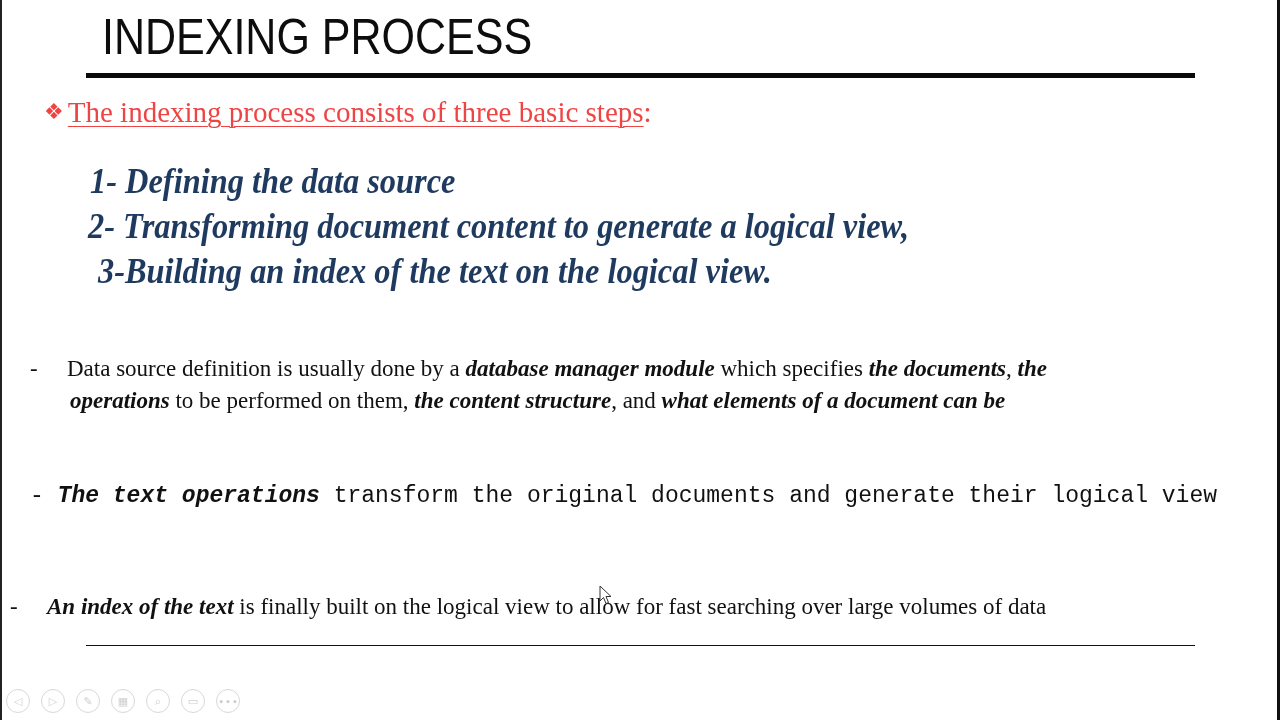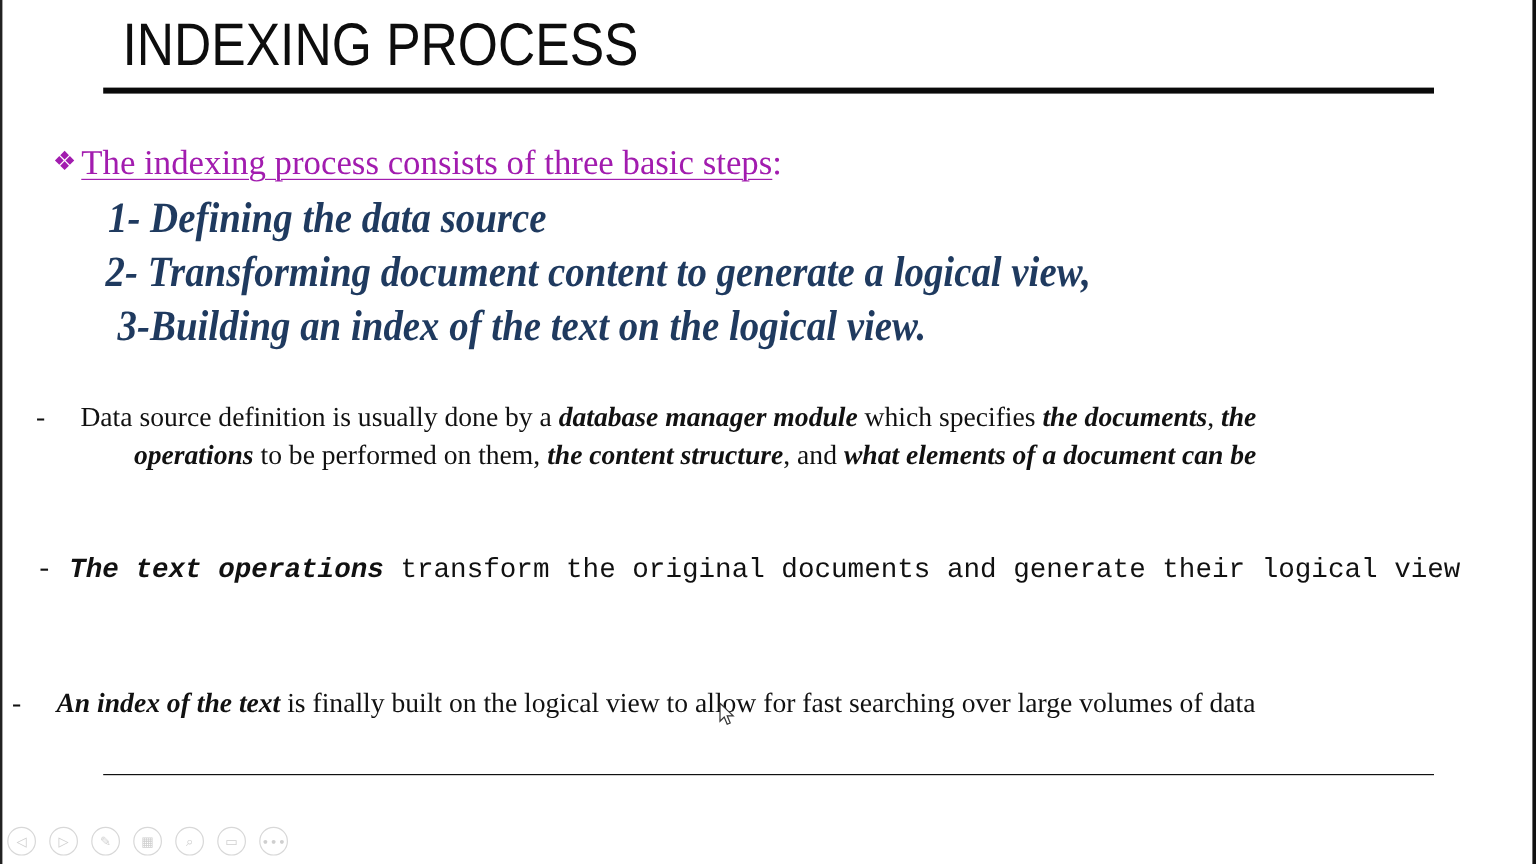--- a/index.html
+++ b/index.html
@@ -1,32 +1,32 @@
 <!DOCTYPE html>
 <html><head>
 <meta charset="utf-8">
 <style>
   html, body { margin:0; padding:0; }
   body { width:1280px; height:720px; background:#ffffff; position:relative; overflow:hidden; font-family:"Liberation Serif", serif; color:#111; }
   .frame-left { position:absolute; left:0; top:0; width:2px; height:720px; background:#222; }
   .frame-right { position:absolute; right:0; top:0; width:3px; height:720px; background:#111; }
   .title { position:absolute; left:102px; top:8px; font-family:"Liberation Sans", sans-serif; font-size:50px; letter-spacing:0px; color:#0d0d0d; transform:scaleX(0.86); transform-origin:left top; white-space:nowrap; }
   .title-rule { position:absolute; left:86px; top:73px; width:1109px; height:5px; background:#0a0a0a; }
-  .intro { position:absolute; left:44px; top:120px; font-size:29px; white-space:nowrap; color:#a21caf; }
+  .intro { position:absolute; left:44px; top:96px; font-size:29px; white-space:nowrap; color:#ef4444; }
   .intro .bullet { font-size:22px; margin-right:4px; position:relative; top:-3px; font-family:"DejaVu Sans", sans-serif; }
   .intro .u { text-decoration:underline; text-decoration-thickness:1px; text-underline-offset:4px; }
   .step { position:absolute; font-size:36px; font-style:italic; font-weight:bold; color:#1f3a5f; white-space:nowrap; transform:scaleX(0.9); transform-origin:left top; }
   .s1 { left:90px; top:160px; }
   .s2 { left:88px; top:205px; }
   .s3 { left:98px; top:250px; }
-  .para { position:absolute; font-size:23px; line-height:32px; white-space:nowrap; color:#111; }
+  .para { position:absolute; font-size:23px; line-height:32px; white-space:nowrap; color:#111;margin-top:21px; }
   .para b i, .para .em { font-weight:bold; font-style:italic; }
   .p1 { left:30px; top:332px; }
   .p1 .dash { display:inline-block; width:37px; }
-  .p1 .indent { padding-left:40px;text-align:right; }
+  .p1 .indent { padding-left:40px; }
   .p2 { left:30px; top:459px;font-family:Liberation Mono, monospace; }
   .p3 { left:10px; top:570px; }
   .p3 .dash { display:inline-block; width:37px; }
   .bottom-rule { position:absolute; left:86px; top:645px; width:1109px; height:1px; background:#111; }
   .toolbar { position:absolute; left:6px; top:689px; display:flex; gap:11px; }
   .tb-btn { width:24px; height:24px; border:1px solid #d8d8d8; border-radius:50%; display:flex; align-items:center; justify-content:center; color:#cfcfcf; font-size:11px; font-family:"DejaVu Sans", sans-serif; box-sizing:border-box; }
   .cursor { position:absolute; left:599px; top:585px; }
 </style>
 </head>
 <body>

